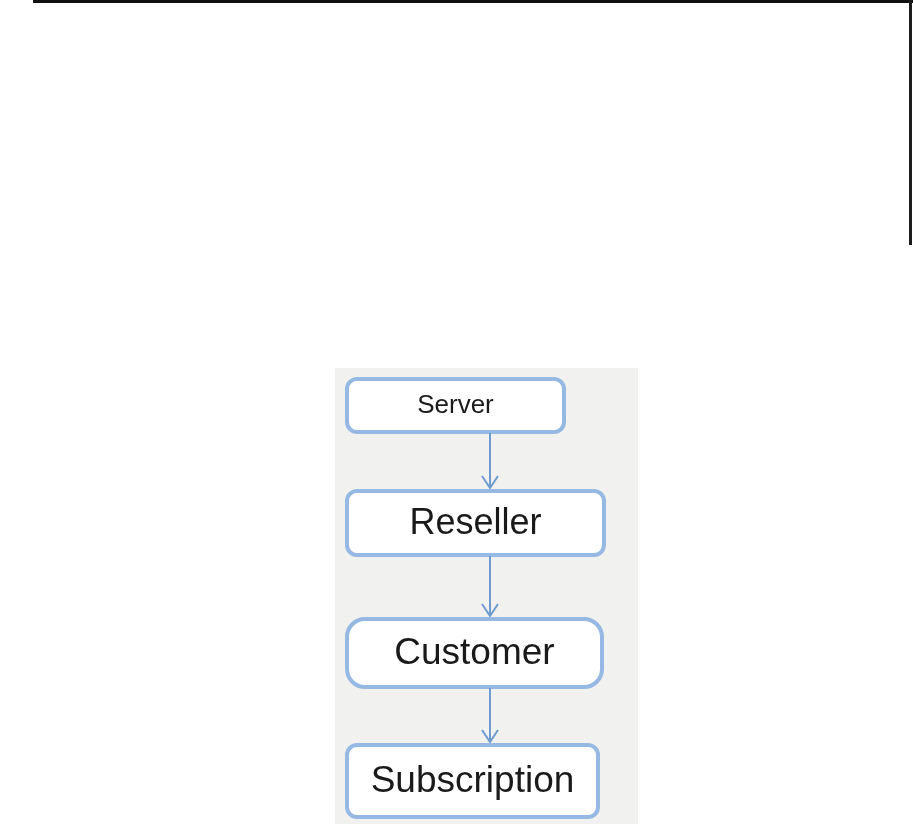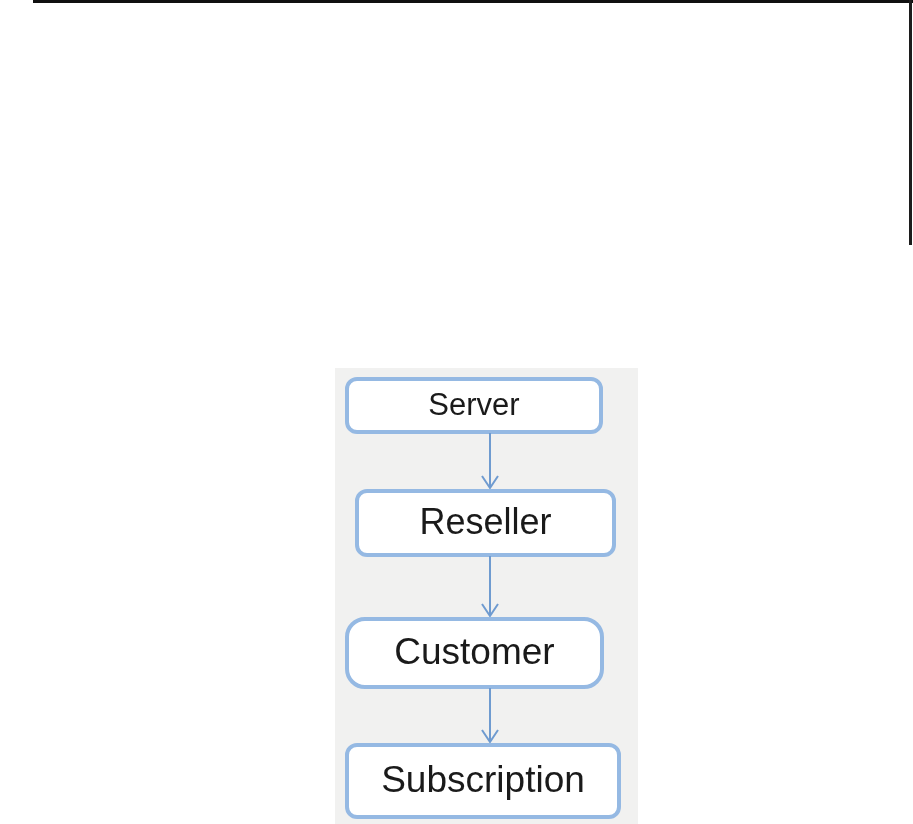--- a/index.html
+++ b/index.html
@@ -48,24 +48,24 @@
     position: absolute;
     box-sizing: border-box;
     background: #ffffff;
     border: 4px solid #95b9e3;
     border-radius: 12px;
     display: flex;
     align-items: center;
     justify-content: center;
     color: #1a1a1a;
   }
-  .node-server       { left: 345px; top: 377px; width: 258px; height: 57px;  font-size: 31px; }
-  .node-reseller     { left: 355px; top: 489px; width: 261px; height: 68px;  font-size: 36px; justify-content: center; }
+  .node-server       { left: 345px; top: 377px; width: 221px; height: 57px;  font-size: 26px; }
+  .node-reseller     { left: 345px; top: 489px; width: 261px; height: 68px;  font-size: 36px; justify-content: center; }
   .node-customer     { left: 345px; top: 617px; width: 259px; height: 72px;  font-size: 37px; border-radius: 20px; }
-  .node-subscription { left: 345px; top: 743px; width: 276px; height: 76px;  font-size: 37px; }
+  .node-subscription { left: 345px; top: 743px; width: 255px; height: 76px;  font-size: 37px; }
 
   .node-label {
     white-space: nowrap;
     line-height: 1;
     padding-bottom: 3px;
   }
 
   
   .connector {
     position: absolute;

